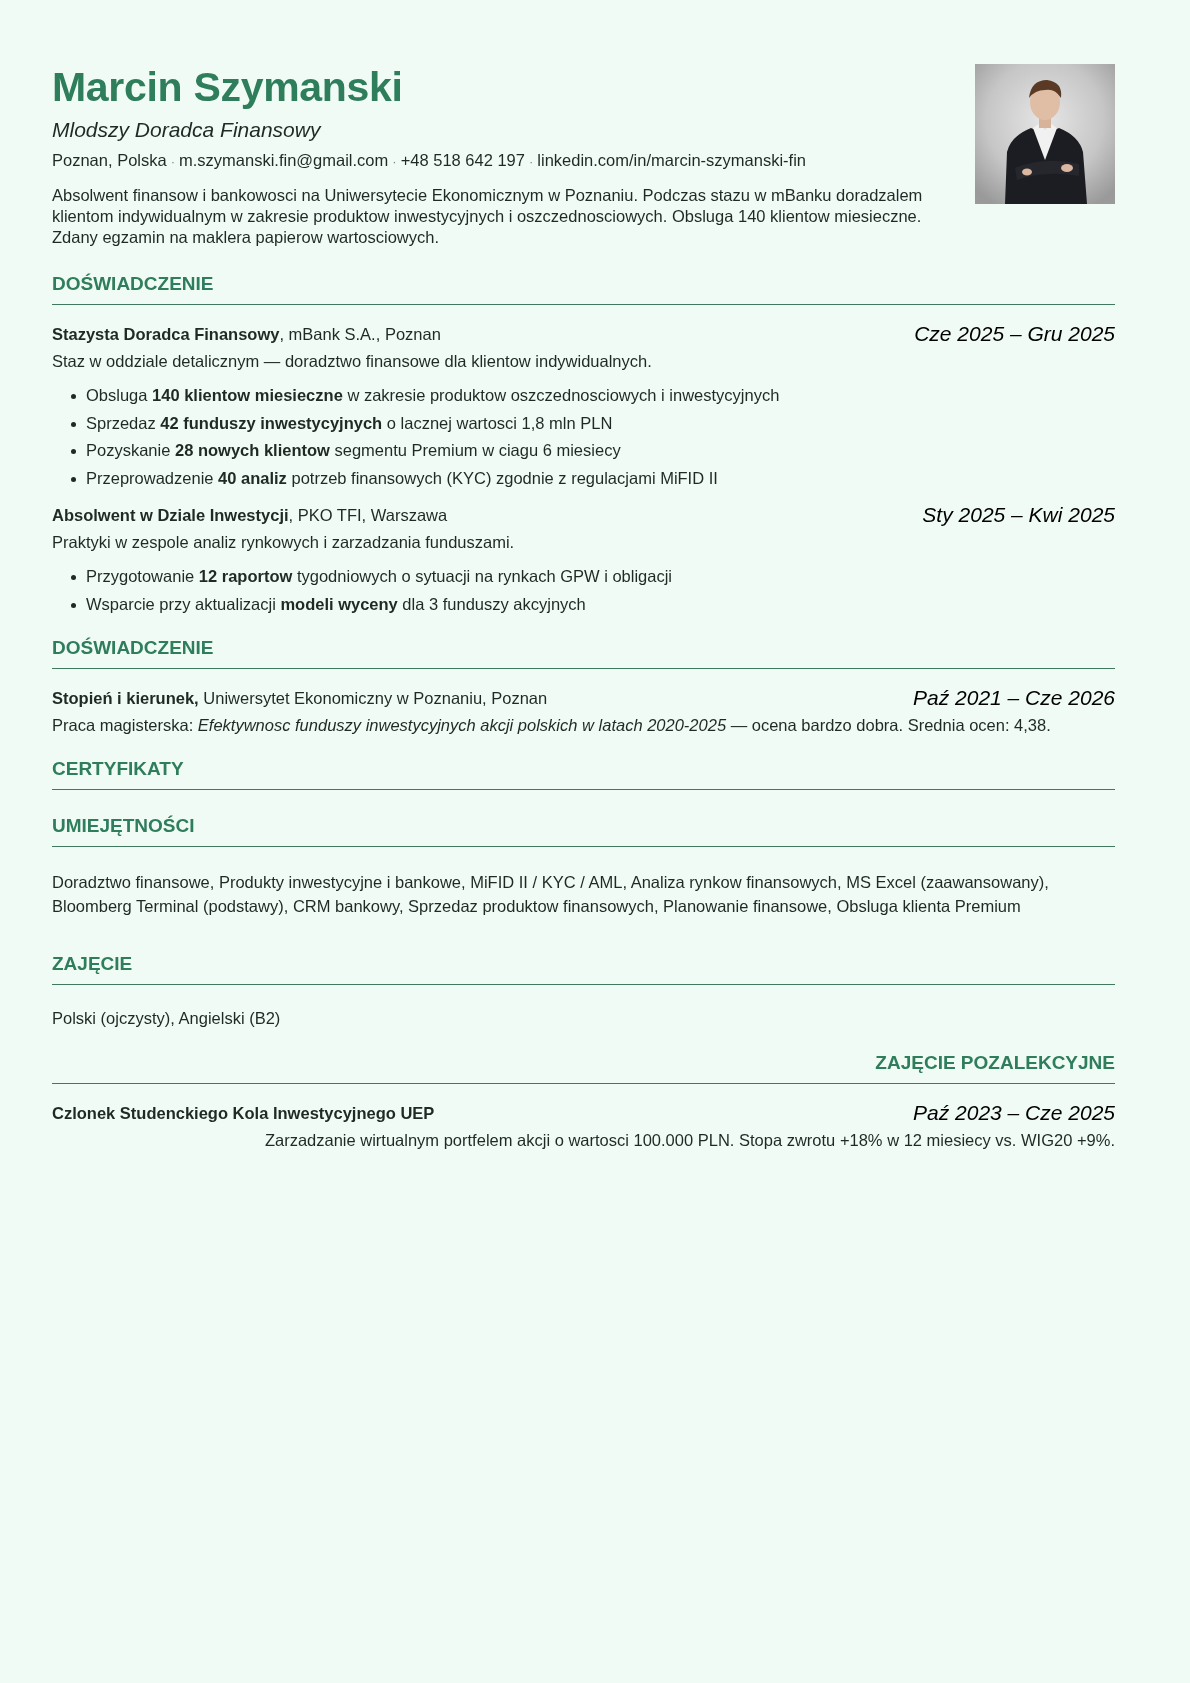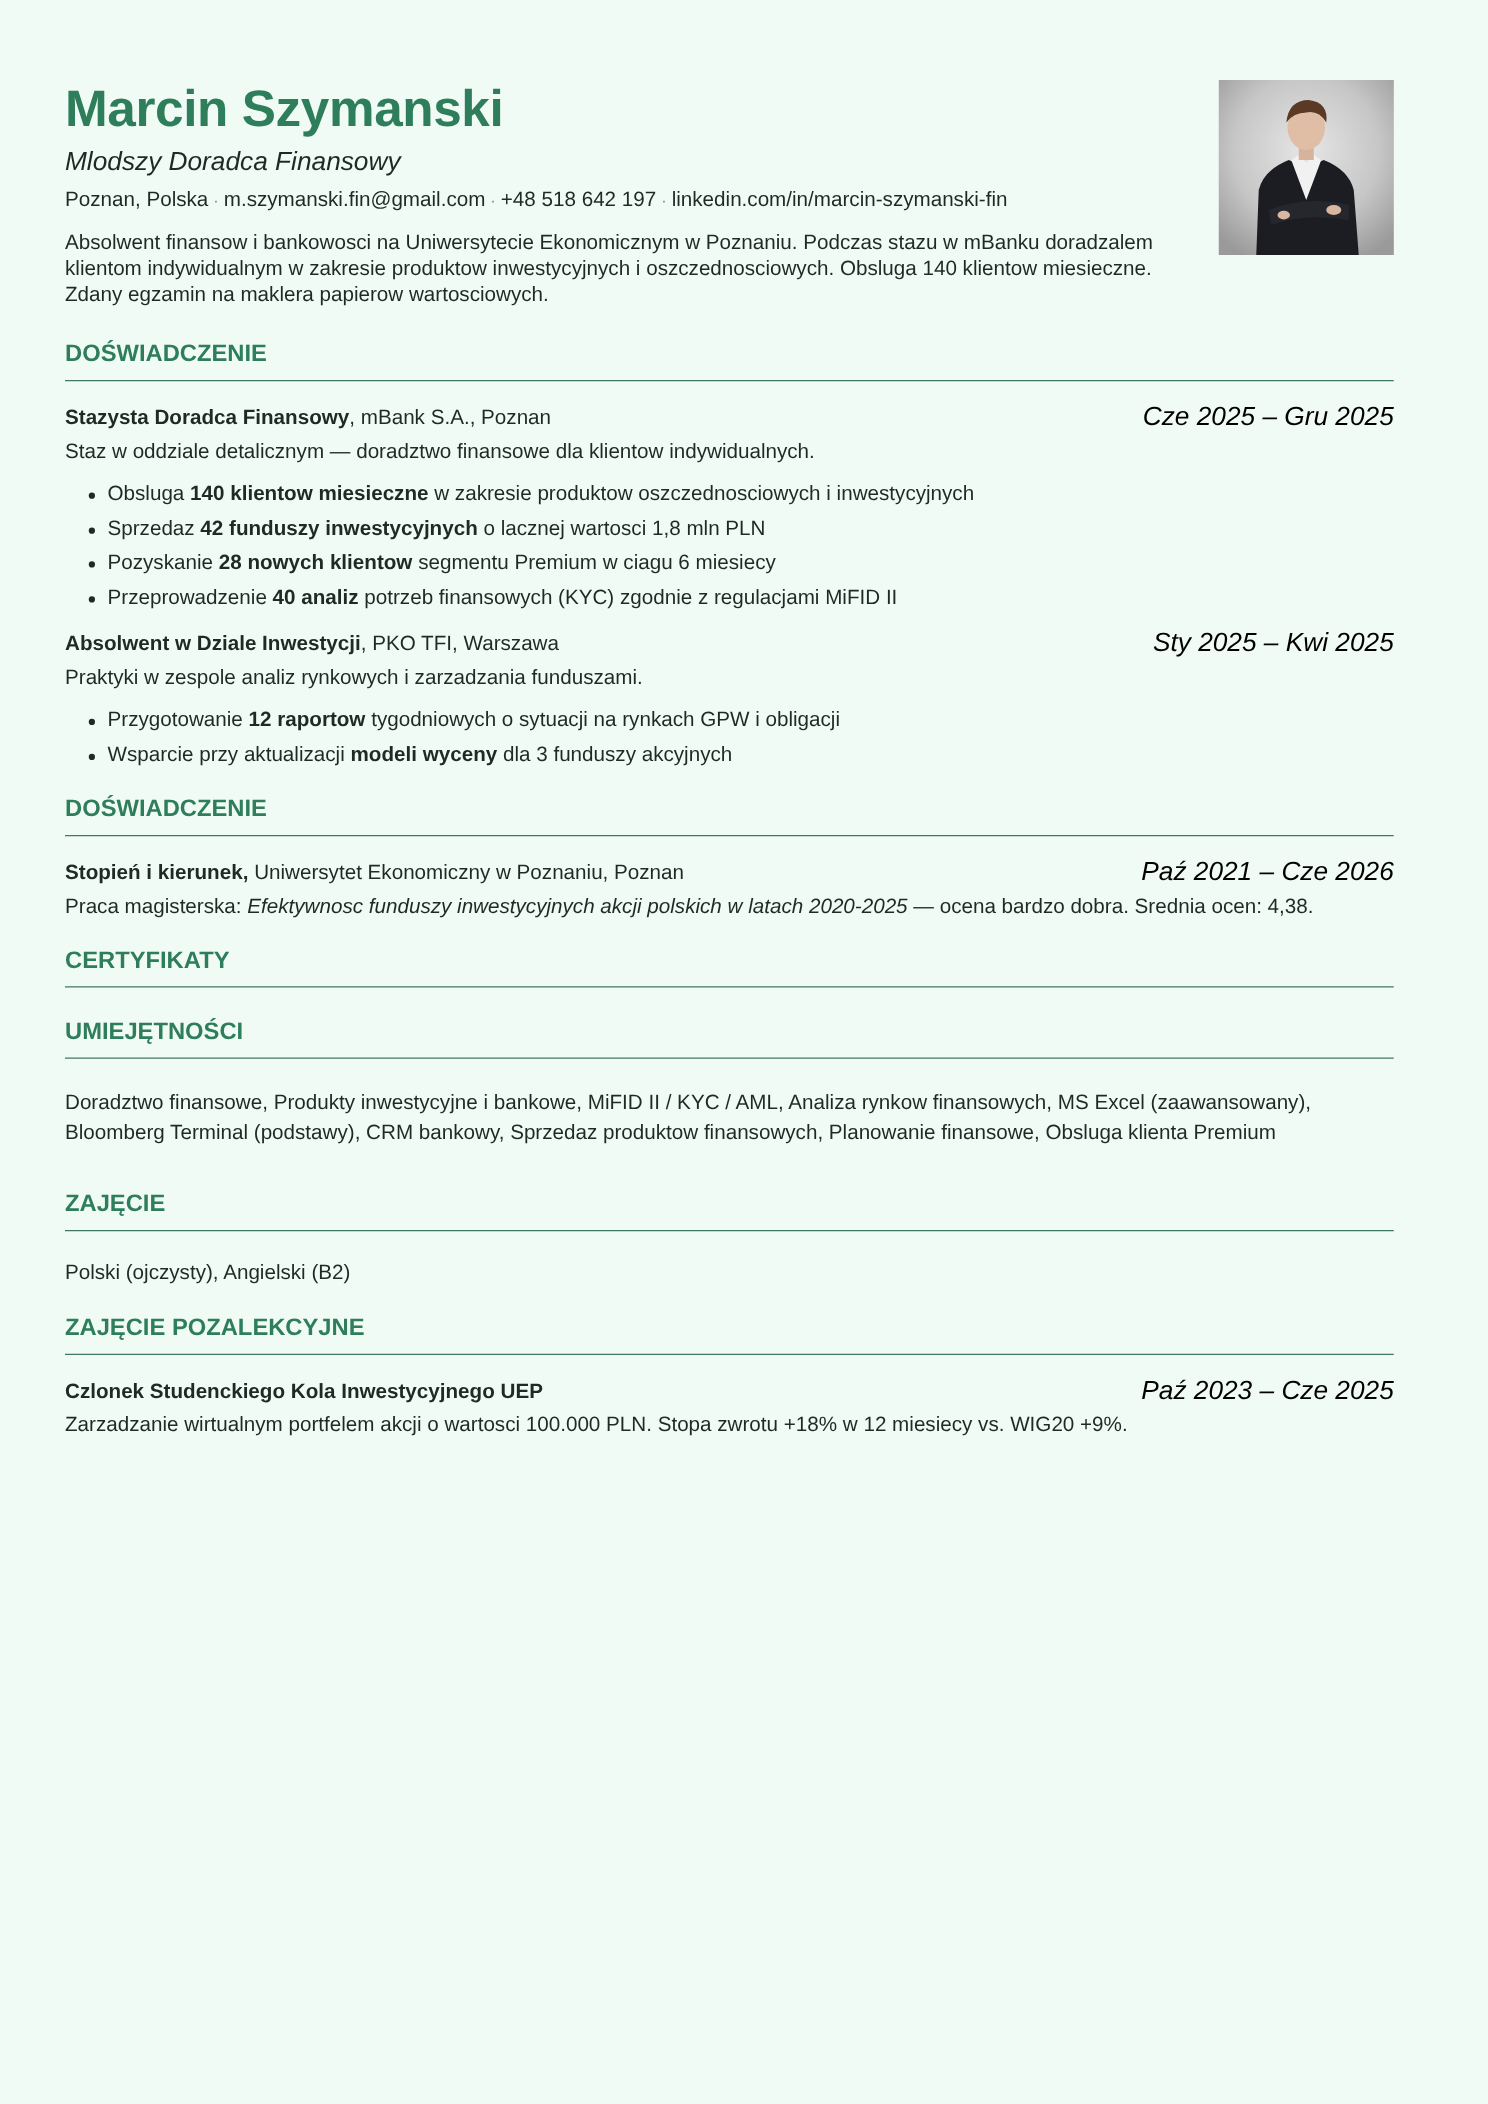--- a/index.html
+++ b/index.html
@@ -200,21 +200,21 @@
   <div class="section" style="margin-top:24px;">
     <div class="section-title">UMIEJĘTNOŚCI</div>
     <div class="plain-text" style="margin-top:24px;">Doradztwo finansowe, Produkty inwestycyjne i bankowe, MiFID II / KYC / AML, Analiza rynkow finansowych, MS Excel (zaawansowany), Bloomberg Terminal (podstawy), CRM bankowy, Sprzedaz produktow finansowych, Planowanie finansowe, Obsluga klienta Premium</div>
   </div>
 
   <div class="section" style="margin-top:34px;">
     <div class="section-title">ZAJĘCIE</div>
     <div class="plain-text" style="margin-top:22px;">Polski (ojczysty), Angielski (B2)</div>
   </div>
 
-  <div class="section" style="margin-top:20px;">
+  <div class="section" style="margin-top:20px;text-align:right;">
     <div class="section-title">ZAJĘCIE POZALEKCYJNE</div>
     <div class="entry">
       <div class="entry-head">
         <div class="bold">Czlonek Studenckiego Kola Inwestycyjnego UEP</div>
         <div class="date">Paź 2023 – Cze 2025</div>
       </div>
       <div class="entry-desc">Zarzadzanie wirtualnym portfelem akcji o wartosci 100.000 PLN. Stopa zwrotu +18% w 12 miesiecy vs. WIG20 +9%.</div>
     </div>
   </div>
 </div>

